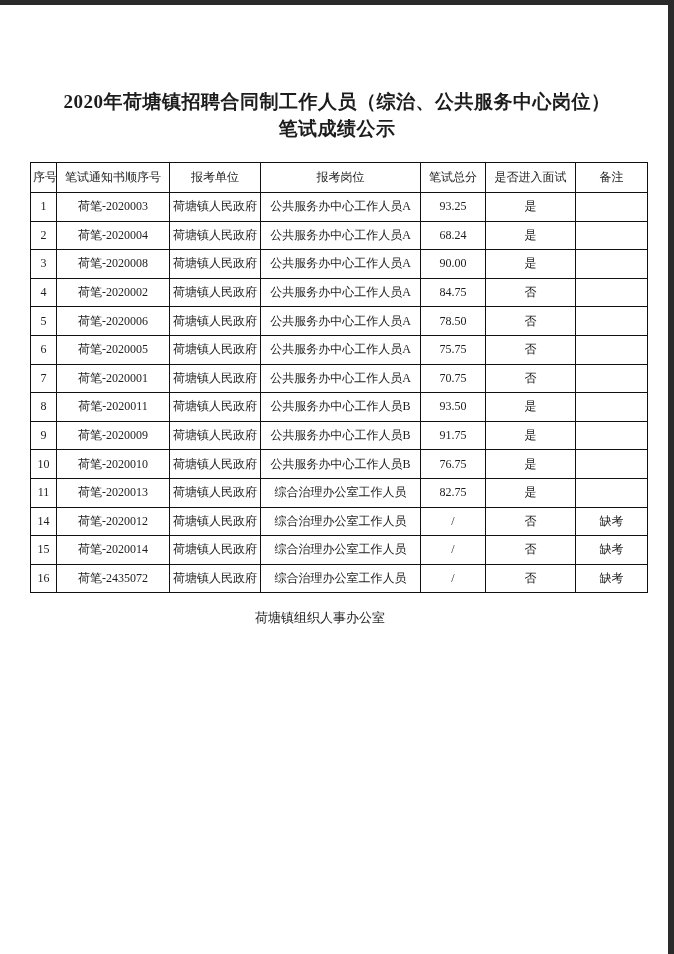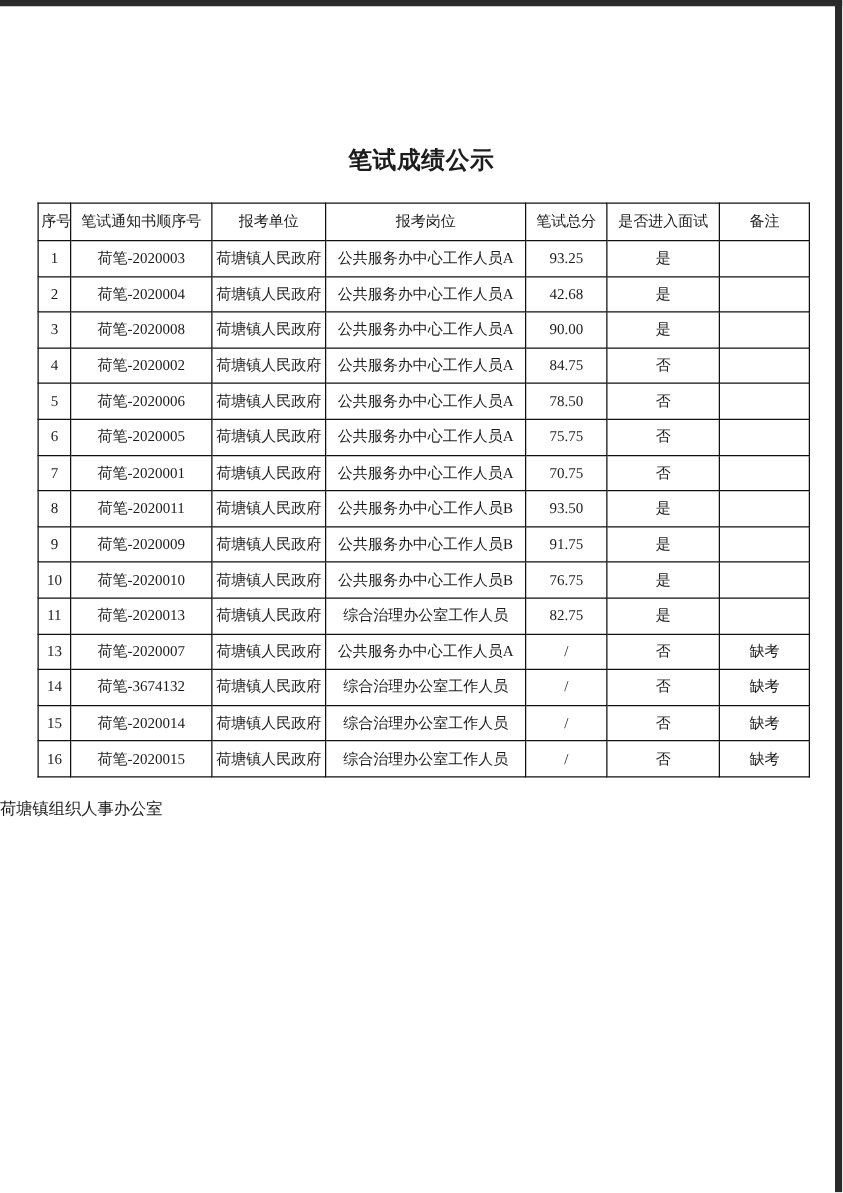--- a/index.html
+++ b/index.html
@@ -57,34 +57,34 @@
   table.score-table tbody tr { height: 28.6px; }
   .notes {
     margin: 34px 0 0 35px;
     width: 606px;
     font-size: 12.5px;
     line-height: 18px;
     white-space: pre-wrap;
   }
   .signature {
     margin: 14px 34px 0 0;
-    text-align: left;
+    text-align: center;
     font-size: 13px;
     line-height: 17px;
   }
 </style>
 </head>
 <body>
 
 <div class="page">
   <div class="edge-top"></div>
   <div class="edge-right"></div>
 
   <h1 class="doc-title">
-    <br>
+    <span>2020年荷塘镇招聘合同制工作人员（综治、公共服务中心岗位）</span><br>
     <span>笔试成绩公示</span>
   </h1>
 
   <table class="score-table">
     <colgroup>
       <col style="width:26px">
       <col style="width:113px">
       <col style="width:91px">
       <col style="width:160px">
       <col style="width:65px">
@@ -110,21 +110,21 @@
           <td>公共服务办中心工作人员A</td>
           <td>93.25</td>
           <td>是</td>
           <td></td>
         </tr>
         <tr>
           <td>2</td>
           <td>荷笔-2020004</td>
           <td>荷塘镇人民政府</td>
           <td>公共服务办中心工作人员A</td>
-          <td>42.68</td>
+          <td>68.24</td>
           <td>是</td>
           <td></td>
         </tr>
         <tr>
           <td>3</td>
           <td>荷笔-2020008</td>
           <td>荷塘镇人民政府</td>
           <td>公共服务办中心工作人员A</td>
           <td>90.00</td>
           <td>是</td>
@@ -196,49 +196,40 @@
         <tr>
           <td>11</td>
           <td>荷笔-2020013</td>
           <td>荷塘镇人民政府</td>
           <td>综合治理办公室工作人员</td>
           <td>82.75</td>
           <td>是</td>
           <td></td>
         </tr>
         <tr>
-          <td>13</td>
-          <td>荷笔-2020007</td>
-          <td>荷塘镇人民政府</td>
-          <td>公共服务办中心工作人员A</td>
-          <td>/</td>
-          <td>否</td>
-          <td>缺考</td>
-        </tr>
-        <tr>
           <td>14</td>
-          <td>荷笔-3674132</td>
+          <td>荷笔-2020012</td>
           <td>荷塘镇人民政府</td>
           <td>综合治理办公室工作人员</td>
           <td>/</td>
           <td>否</td>
           <td>缺考</td>
         </tr>
         <tr>
           <td>15</td>
           <td>荷笔-2020014</td>
           <td>荷塘镇人民政府</td>
           <td>综合治理办公室工作人员</td>
           <td>/</td>
           <td>否</td>
           <td>缺考</td>
         </tr>
         <tr>
           <td>16</td>
-          <td>荷笔-2020015</td>
+          <td>荷笔-2435072</td>
           <td>荷塘镇人民政府</td>
           <td>综合治理办公室工作人员</td>
           <td>/</td>
           <td>否</td>
           <td>缺考</td>
         </tr>
       </tbody>
   </table>
 
 

